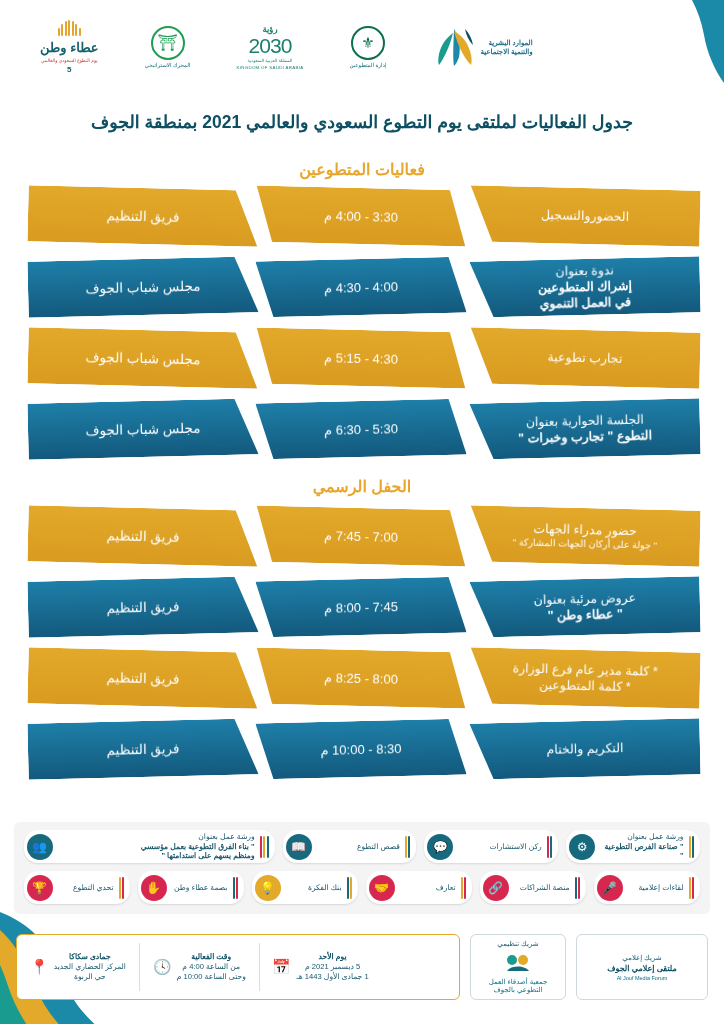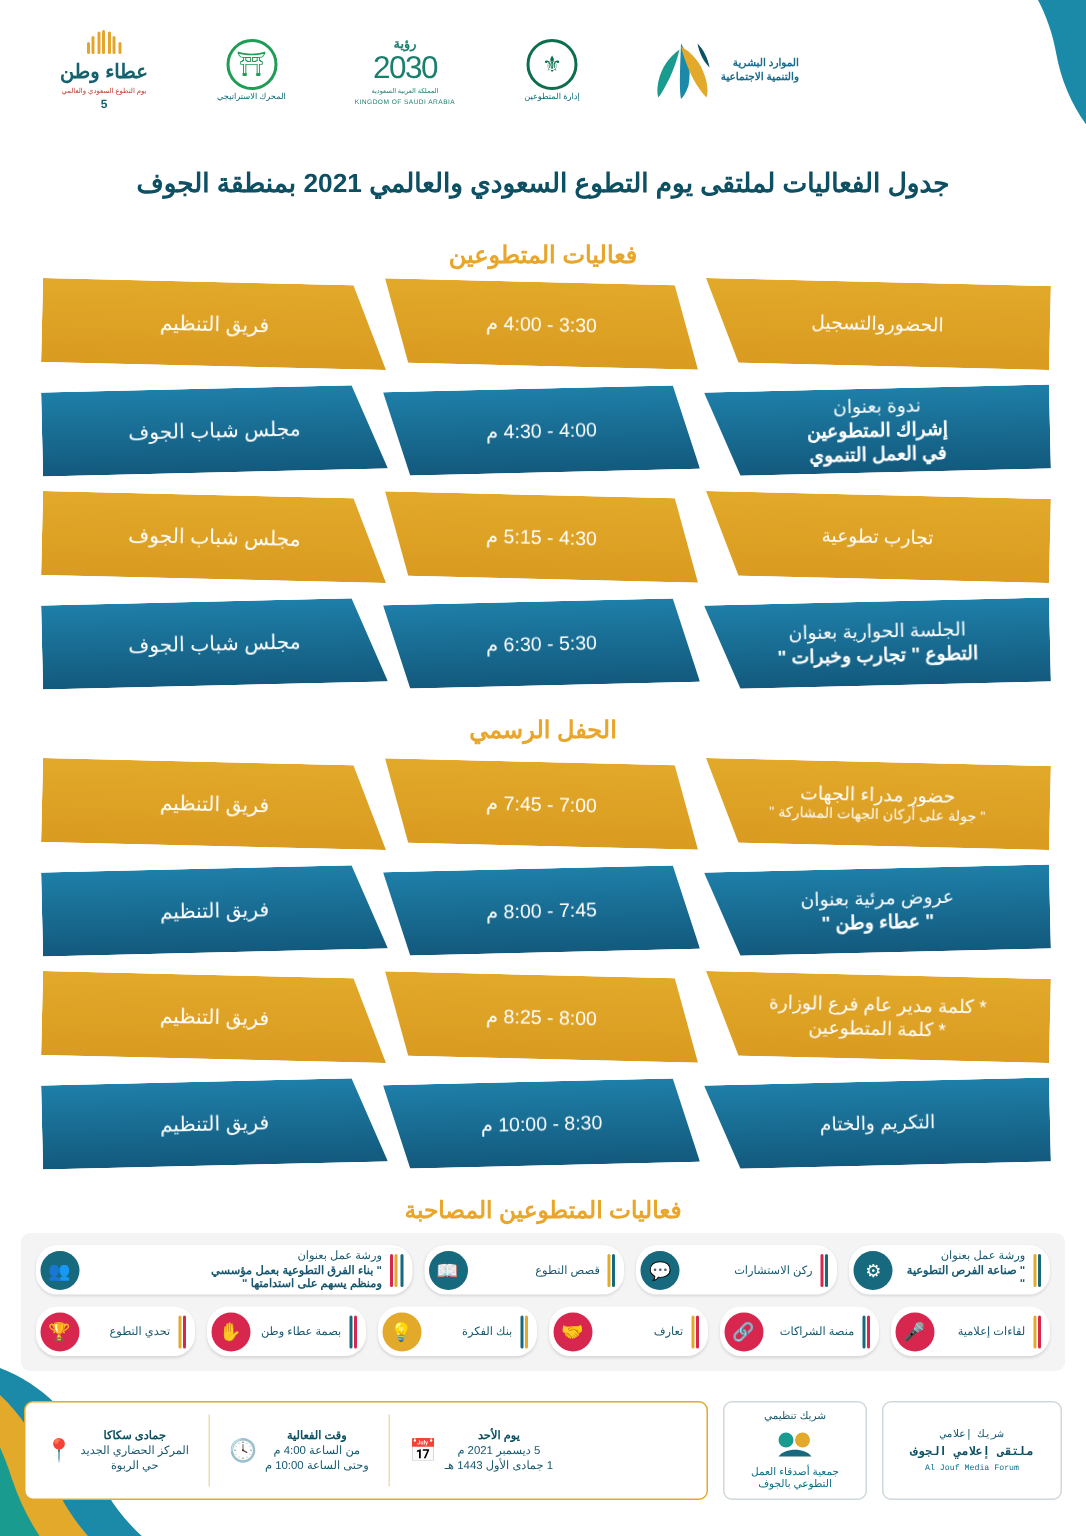--- a/index.html
+++ b/index.html
@@ -191,21 +191,21 @@
   .f-item { display: flex; flex-direction: row-reverse; align-items: center; gap: 5px; padding: 0 5px; }
   .f-item .ic { font-size: 15px; }
   .f-item .tx { font-size: 7.6px; color: #17586e; line-height: 1.35; text-align: center; }
   .f-item .tx b { display: block; font-weight: bold; color: #0d4f63; }
   .f-sep { width: 1px; align-self: stretch; background: #f0dcae; margin: 4px 0; }
 
   .f-partner { width: 96px; flex-direction: column; justify-content: center; gap: 3px; border-color: #cfd8dc; }
   .f-partner .cap { font-size: 7px; color: #17586e; }
   .f-partner .logo-mini { font-size: 7px; color: #0d6e8a; text-align: center; line-height: 1.2; }
 
-  .f-media { width: 120px; flex-direction: column; justify-content: center; gap: 2px; border-color: #cfd8dc; font-family: Liberation Mono, monospace;}
+  .f-media { width: 132px; flex-direction: column; justify-content: center; gap: 2px; border-color: #cfd8dc;}
   .f-media .cap { font-size: 7px; color: #17586e; }
   .f-media .m-ar { font-size: 8px; color: #0d4f63; font-weight: bold; }
   .f-media .m-en { font-size: 5.5px; color: #0d6e8a; }
 </style>
 </head>
 <body>
 
 <div class="page">
 
   <svg class="corner-tr" viewBox="0 0 230 185">
@@ -390,21 +390,20 @@
       </div>
       <div class="bar bar-time blue slant-both">
         <span>8:30 - 10:00 م</span>
       </div>
       <div class="bar bar-org blue slant-right">
         <span>فريق التنظيم</span>
       </div>
     </div>
   </div>
 
-  <div class="section-title sec3">فعاليات المتطوعين المصاحبة</div>
 
   <div class="activities">
 
     <div class="act-row">
       <div class="act" style="flex:1.9">
         <div class="dot teal">👥</div>
         <div class="lbl">
           <span>ورشة عمل بعنوان</span>
           <b style="white-space:pre-line">" بناء الفرق التطوعية بعمل مؤسسي
 ومنظم يسهم على استدامتها "</b>

